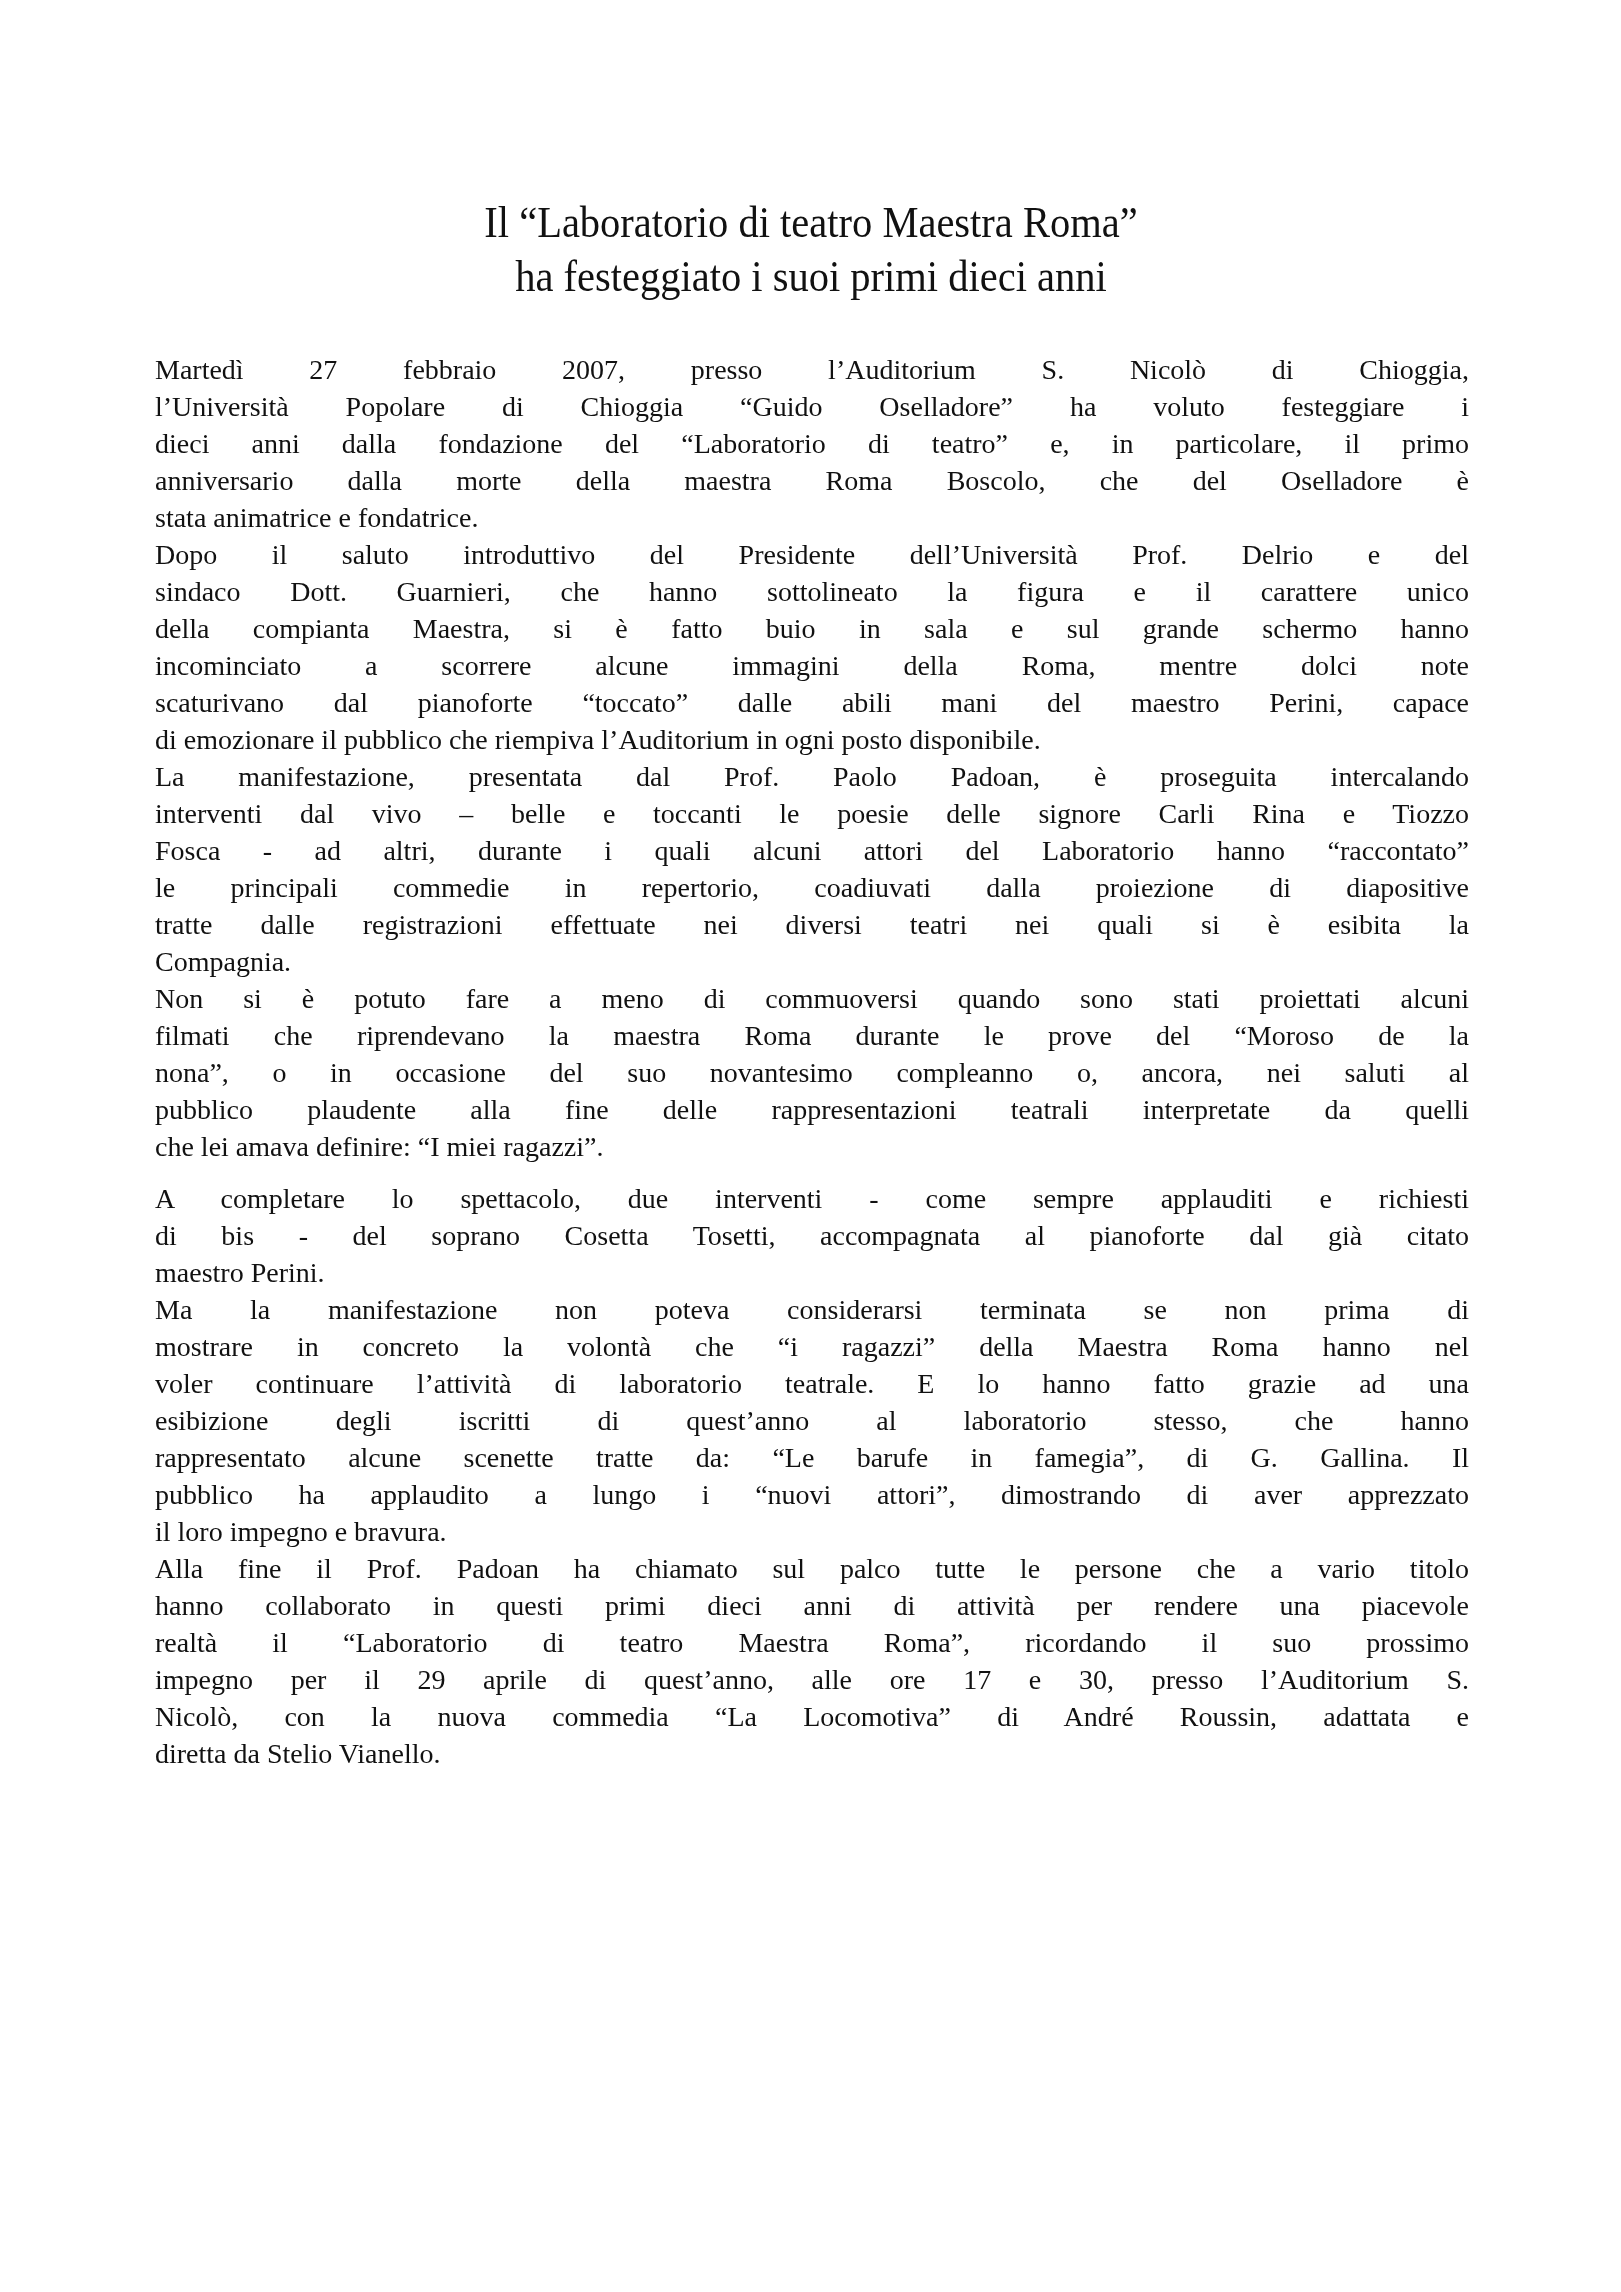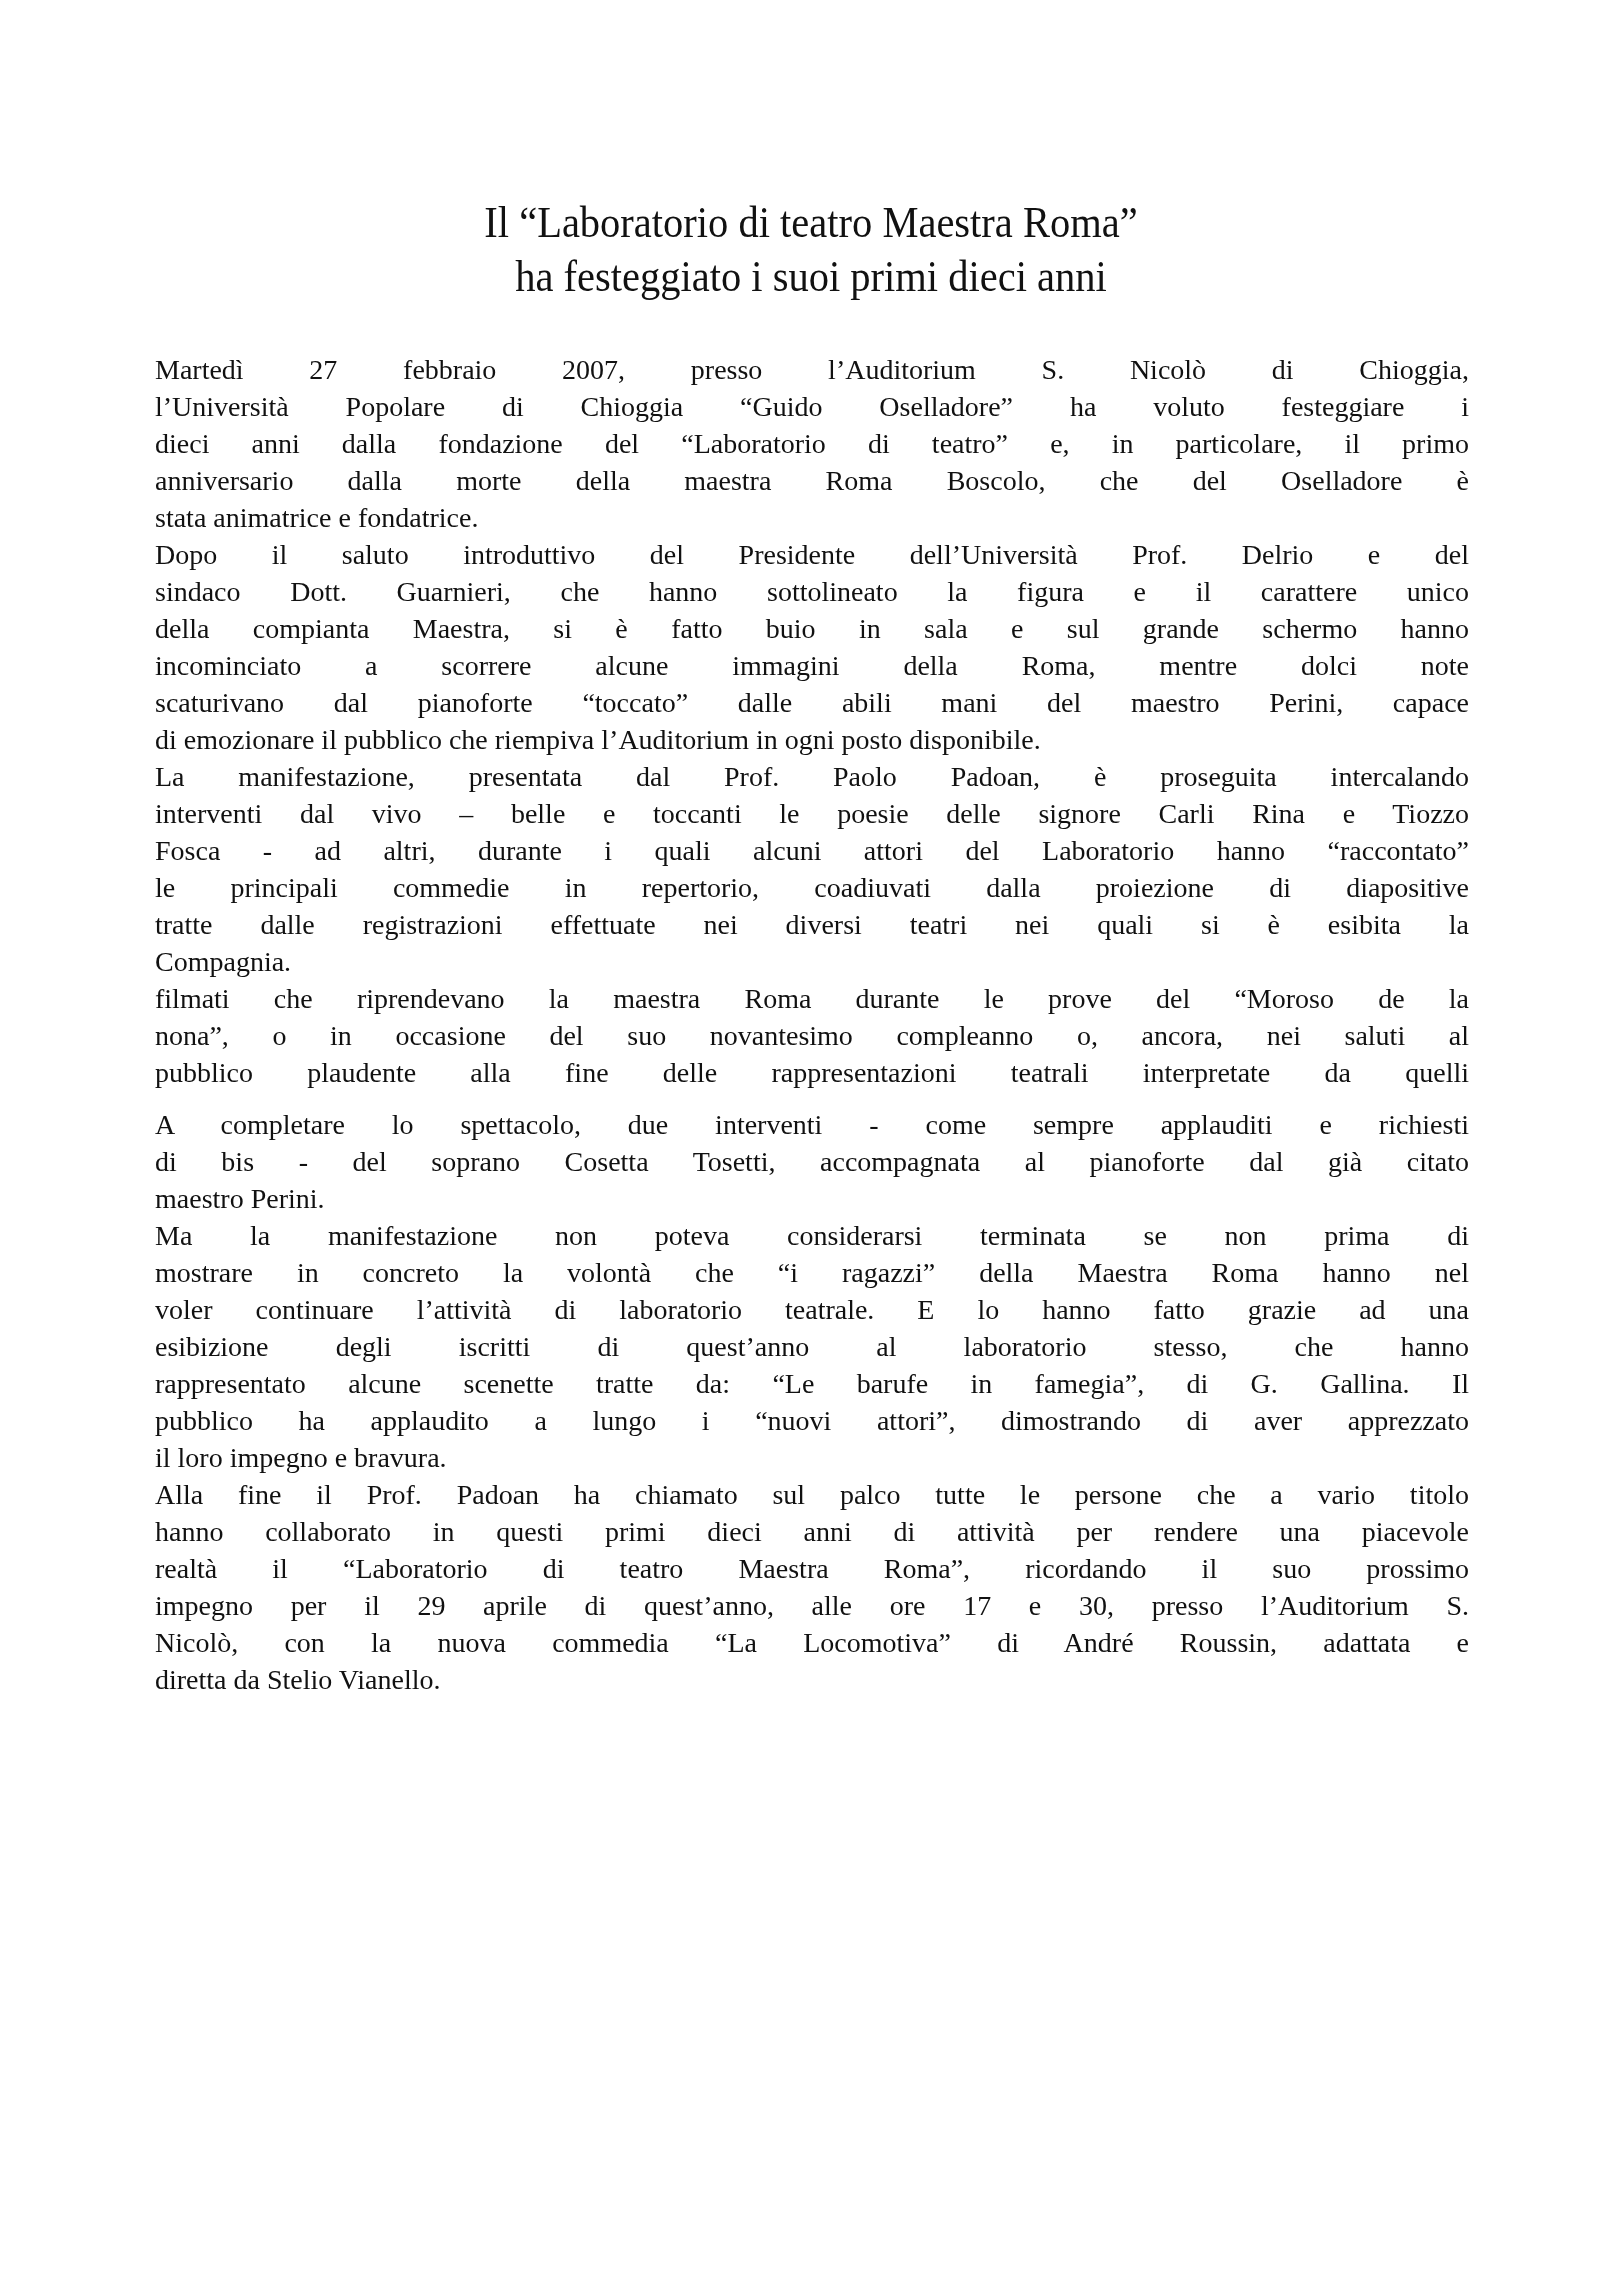--- a/index.html
+++ b/index.html
@@ -53,23 +53,25 @@
       </div>
       <div class="para">
         <span class="line" style="display: block; width: 1314px;">La manifestazione, presentata dal Prof. Paolo Padoan, è proseguita intercalando</span>
         <span class="line" style="display: block; width: 1314px;">interventi dal vivo – belle e toccanti le poesie delle signore Carli Rina e Tiozzo</span>
         <span class="line" style="display: block; width: 1314px;">Fosca - ad altri, durante i quali alcuni attori del Laboratorio hanno “raccontato”</span>
         <span class="line" style="display: block; width: 1314px;">le principali commedie in repertorio, coadiuvati dalla proiezione di diapositive</span>
         <span class="line" style="display: block; width: 1314px;">tratte dalle registrazioni effettuate nei diversi teatri nei quali si è esibita la</span>
         <span class="line last" style="display: block; width: 1314px; text-align-last: left;">Compagnia.</span>
       </div>
       <div class="para">
+        <span class="line" style="display: block; width: 1314px;">Non si è potuto fare a meno di commuoversi quando sono stati proiettati alcuni</span>
         <span class="line" style="display: block; width: 1314px;">filmati che riprendevano la maestra Roma durante le prove del “Moroso de la</span>
         <span class="line" style="display: block; width: 1314px;">nona”, o in occasione del suo novantesimo compleanno o, ancora, nei saluti al</span>
         <span class="line" style="display: block; width: 1314px;">pubblico plaudente alla fine delle rappresentazioni teatrali interpretate da quelli</span>
+        <span class="line last" style="display: block; width: 1314px; text-align-last: left;">che lei amava definire: “I miei ragazzi”.</span>
       </div>
       <div class="para">
         <span class="line" style="display: block; width: 1314px; margin-top: 15px;">A completare lo spettacolo, due interventi - come sempre applauditi e richiesti</span>
         <span class="line" style="display: block; width: 1314px;">di bis - del soprano Cosetta Tosetti, accompagnata al pianoforte dal già citato</span>
         <span class="line last" style="display: block; width: 1314px; text-align-last: left;">maestro Perini.</span>
       </div>
       <div class="para">
         <span class="line" style="display: block; width: 1314px;">Ma la manifestazione non poteva considerarsi terminata se non prima di</span>
         <span class="line" style="display: block; width: 1314px;">mostrare in concreto la volontà che “i ragazzi” della Maestra Roma hanno nel</span>
         <span class="line" style="display: block; width: 1314px;">voler continuare l’attività di laboratorio teatrale. E lo hanno fatto grazie ad una</span>

